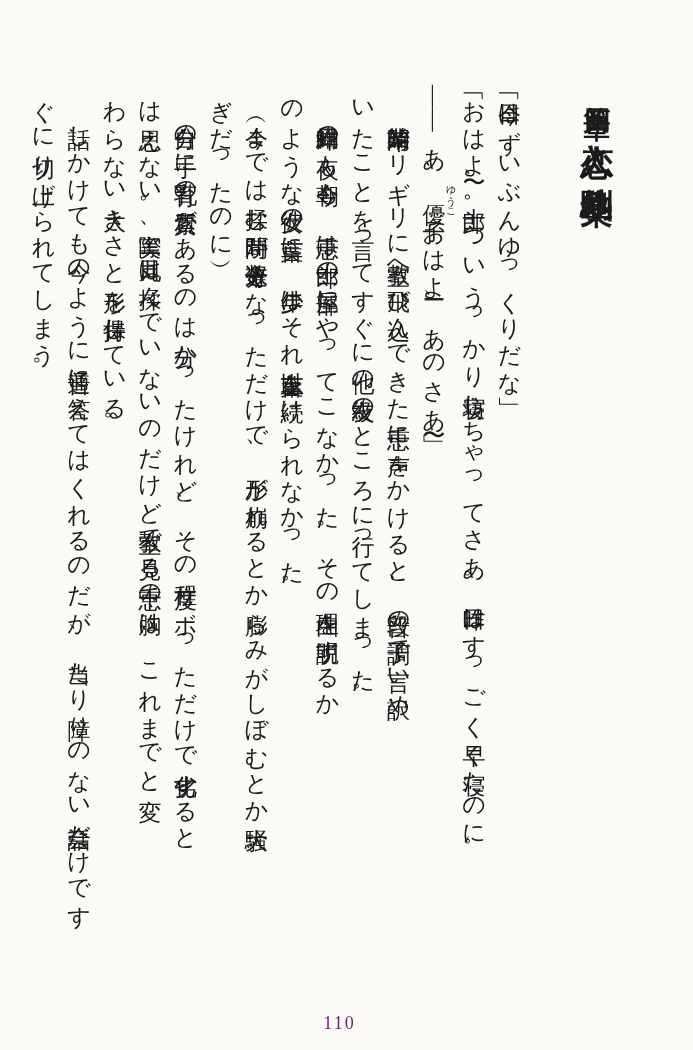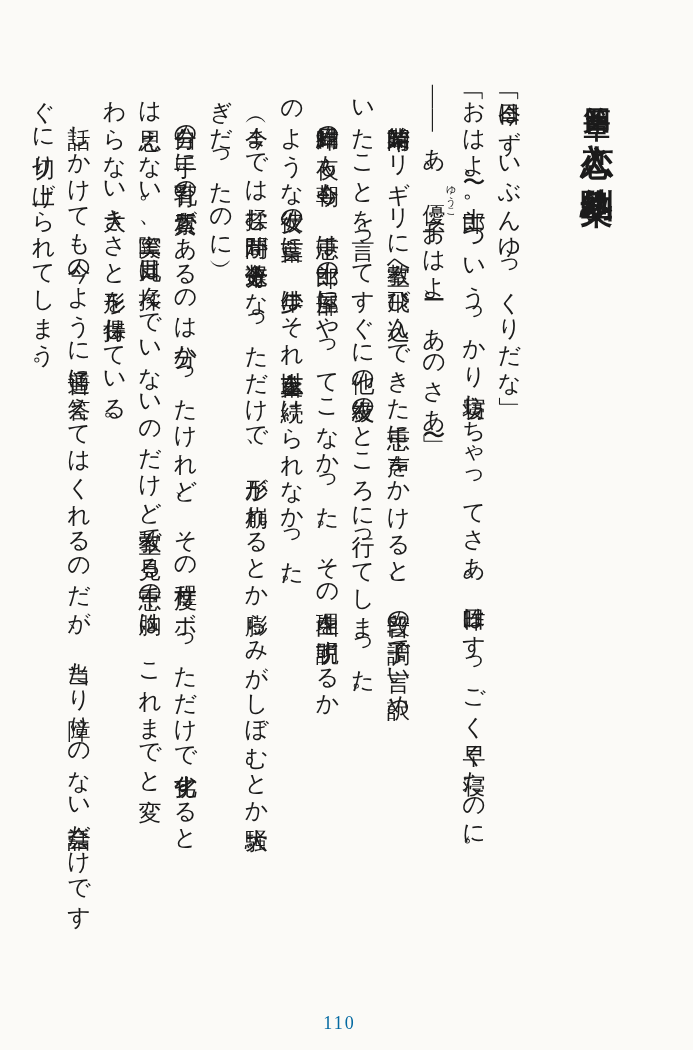--- a/index.html
+++ b/index.html
@@ -48,21 +48,21 @@
     font-size: 10px;
     letter-spacing: 0;
     font-family: "Liberation Serif", "DejaVu Serif", serif;
   }
   .page-number {
     position: absolute;
     bottom: 16px; left: 0; right: 14px;
     text-align: center;
     font-size: 18px;
     letter-spacing: 2px;
-    color: #0369a1;
+    color: #701a75;
   }
 </style>
 </head>
 <body>
 
 <div class="page">
   <div class="content">
     <h1 class="chapter-title">
       <span class="chapter-num">第四章</span><span class="title-spacer"></span><span class="chapter-main">恋人と幼馴染み</span>
     </h1>

